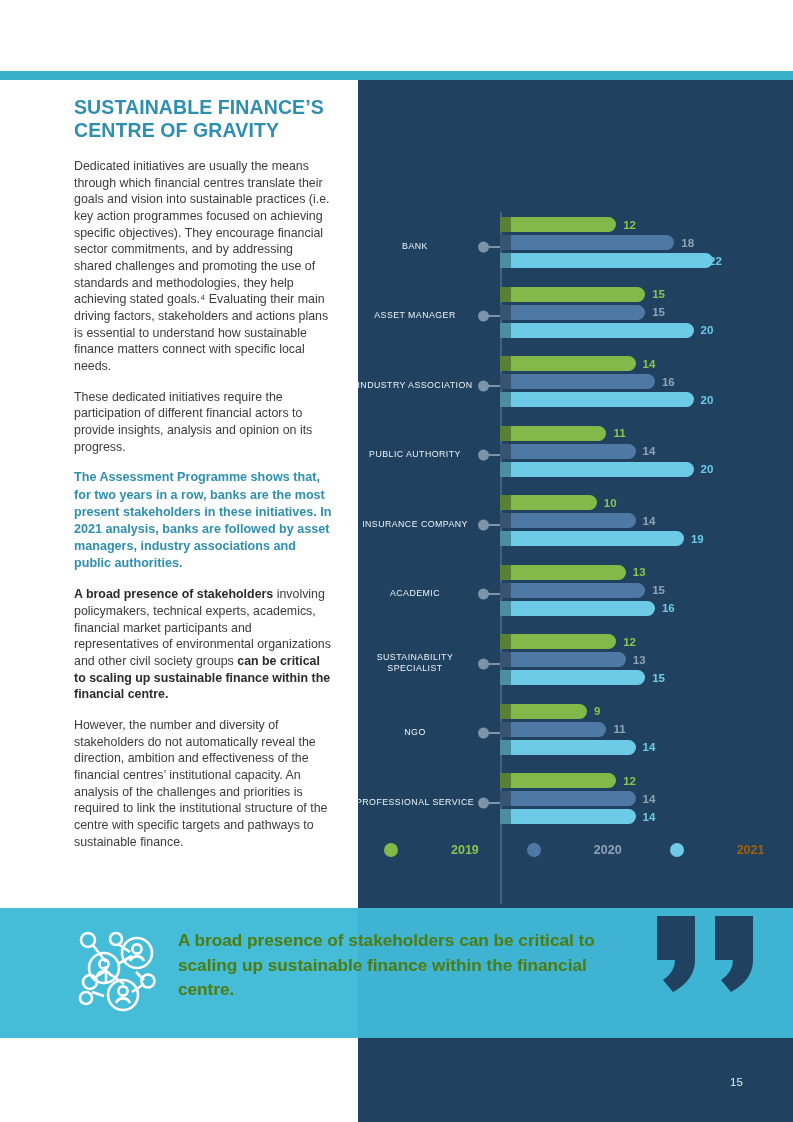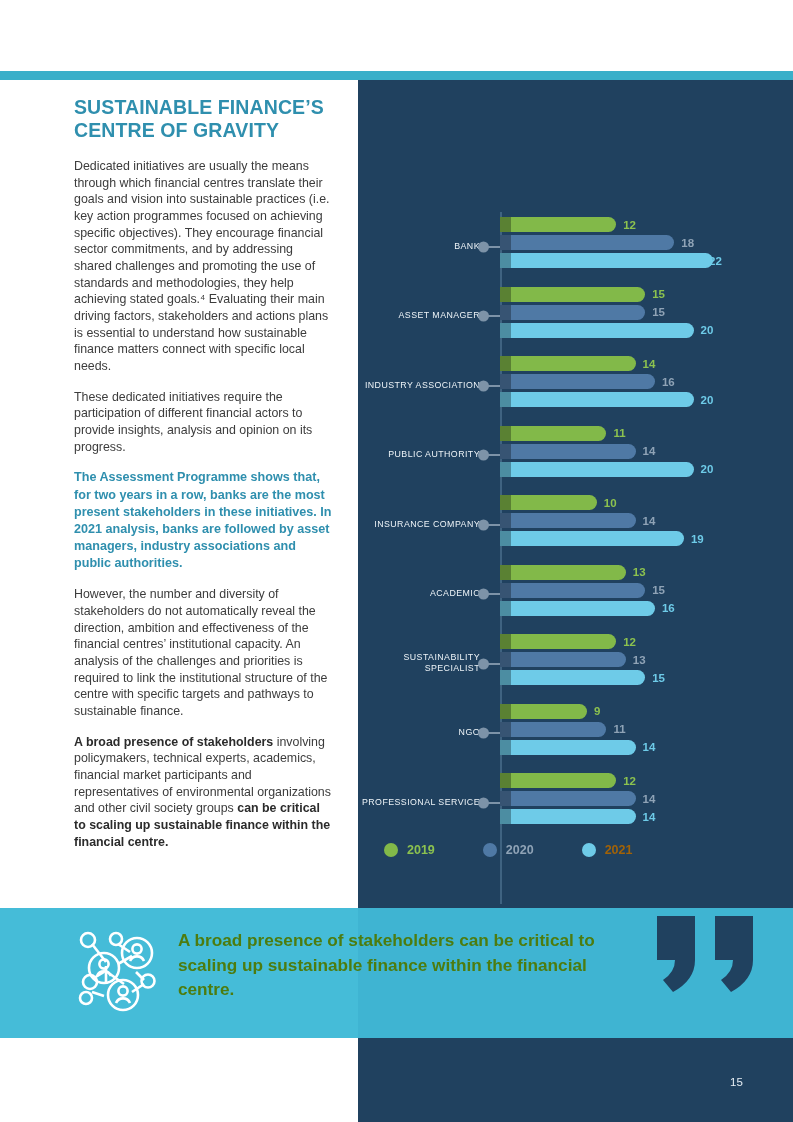--- a/index.html
+++ b/index.html
@@ -55,21 +55,21 @@
     position:absolute; left:142px; top:132px; width:2px; height:692px;
     background:#3f6381;
   }
 
   .rows { position:absolute; left:0; top:132px; width:435px; }
   .row {
     position:relative; height:69.5px;
   }
   .row-label {
     position:absolute; right:313px; top:50%; transform:translateY(-50%);
-    text-align:right; width:130px;
+    text-align:center; width:130px;
     font-size:8.8px; letter-spacing:0.45px; line-height:1.32;
     color:#eef4f8; text-transform:uppercase;
   }
   .connector {
     position:absolute; left:130px; top:50%; transform:translateY(-50%);
     width:14px; height:2px; background:#7d93a8;
   }
   .dot {
     position:absolute; left:120px; top:50%; transform:translate(0,-50%);
     width:11px; height:11px; border-radius:50%; background:#7d93a8;
@@ -96,21 +96,21 @@
   .s2020 { background:#4f79a5; }
   .s2021 { background:#6ecbe8; }
   .v2019 { color:#8cc24f; }
   .v2020 { color:#8fa3b6; }
   .v2021 { color:#6ecbe8; }
 
   .legend {
     position:absolute; left:384px; top:843px; width:330px;
     display:flex; align-items:center;
   }
-  .legend-item { display:flex; align-items:center; margin-right:48px; }
+  .legend-item { display:flex; align-items:center; margin-right:48px;gap:44px; }
   .legend-swatch { width:14px; height:14px; border-radius:50%; margin-right:9px; }
   .legend-label { font-size:12.5px; font-weight:bold; }
 
   
   .quote-band {
     position:absolute; left:0; top:908px; width:793px; height:130px;
     background:#45bcd8;
   }
   .quote-band-right {
     position:absolute; left:358px; top:908px; width:435px; height:130px;
@@ -140,23 +140,23 @@
   <div class="top-rule"></div>
   <div class="navy-panel"></div>
 
   <div class="left-col">
     <div class="headline">SUSTAINABLE FINANCE’S CENTRE OF GRAVITY</div>
 
     <p class="body-p">Dedicated initiatives are usually the means through which financial centres translate their goals and vision into sustainable practices (i.e. key action programmes focused on achieving specific objectives). They encourage financial sector commitments, and by addressing shared challenges and promoting the use of standards and methodologies, they help achieving stated goals.⁴ Evaluating their main driving factors, stakeholders and actions plans is essential to understand how sustainable finance matters connect with specific local needs.</p>
     <p class="body-p">These dedicated initiatives require the participation of different financial actors to provide insights, analysis and opinion on its progress.</p>
     <p class="body-p highlight">The Assessment Programme shows that, for two years in a row, banks are the most present stakeholders in these initiatives. In 2021 analysis, banks are followed by asset managers, industry associations and public authorities.</p>
 
+    <p class="body-p"><b>A broad presence of stakeholders</b><span> involving policymakers, technical experts, academics, financial market participants and representatives of environmental organizations and other civil society groups </span><b>can be critical to scaling up sustainable finance within the financial centre.</b></p>
+
     <p class="body-p">However, the number and diversity of stakeholders do not automatically reveal the direction, ambition and effectiveness of the financial centres’ institutional capacity. An analysis of the challenges and priorities is required to link the institutional structure of the centre with specific targets and pathways to sustainable finance.</p>
-
-    <p class="body-p"><b>A broad presence of stakeholders</b><span> involving policymakers, technical experts, academics, financial market participants and representatives of environmental organizations and other civil society groups </span><b>can be critical to scaling up sustainable finance within the financial centre.</b></p>
   </div>
 
   <div class="chart-wrap">
 
     <div class="axis-line"></div>
     <div class="rows" id="chart-rows">
         <div class="row">
           <div class="row-label">BANK</div>
           <div class="dot"></div>
           <div class="connector"></div>

